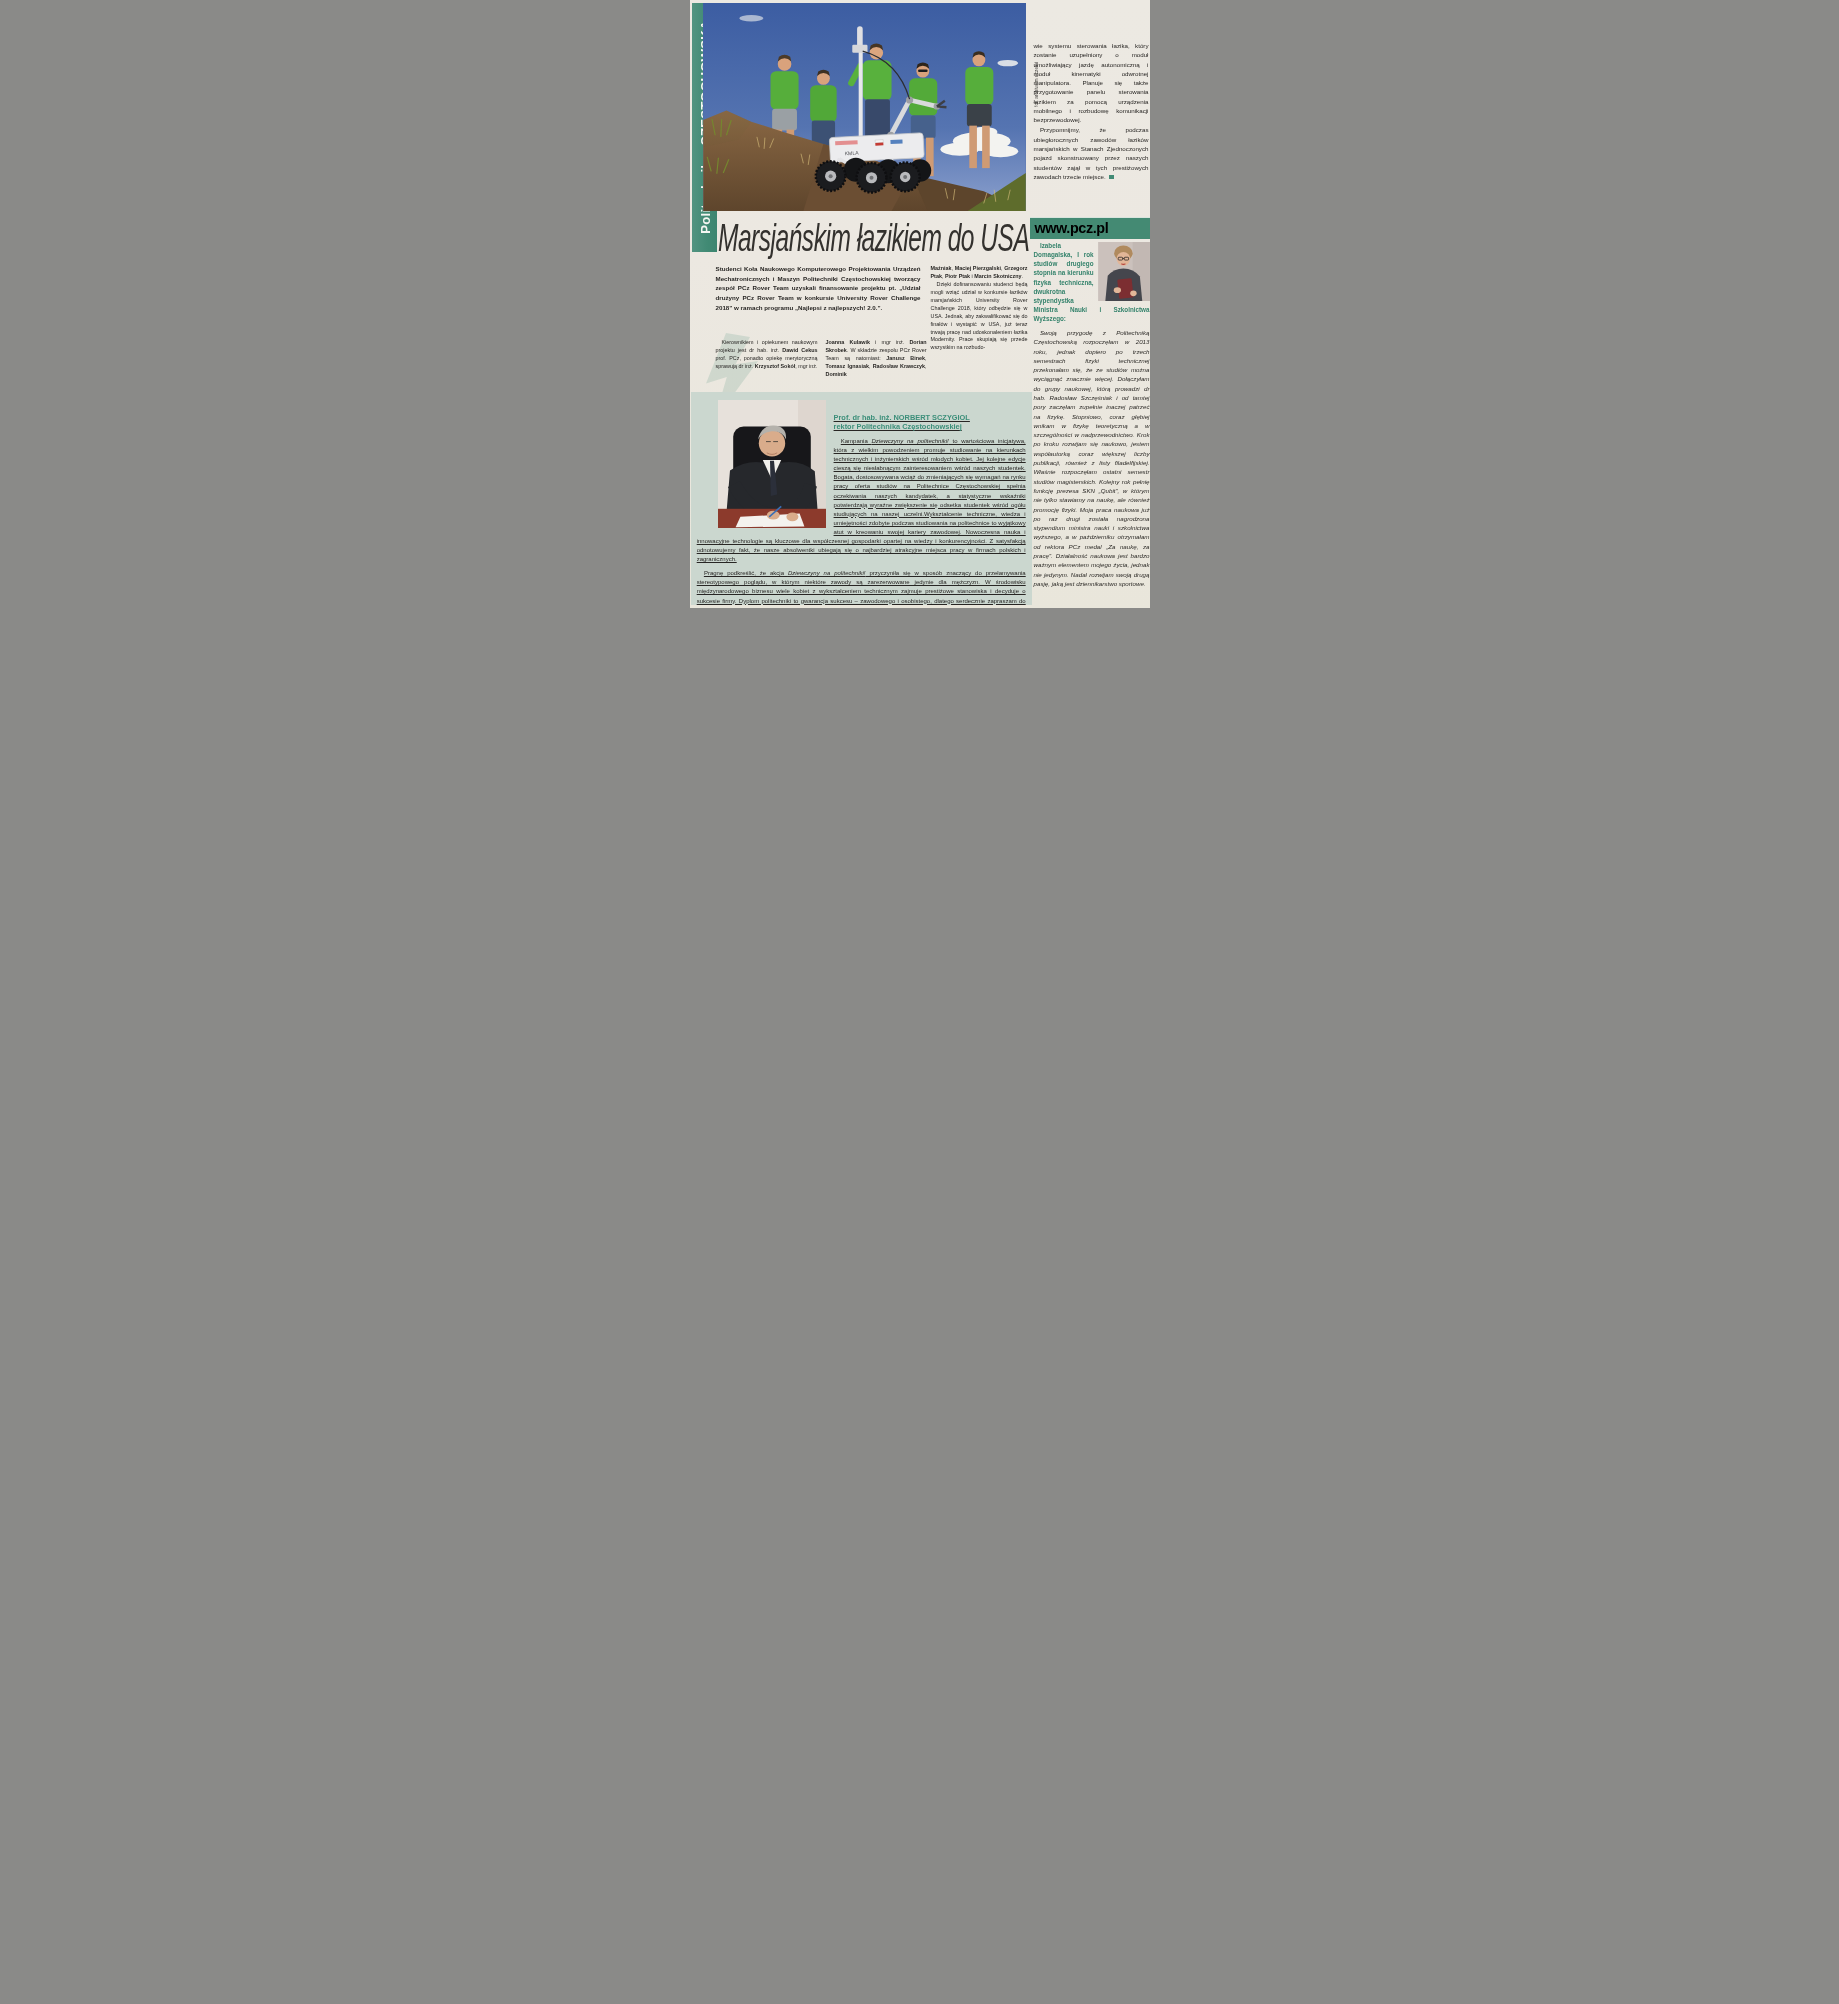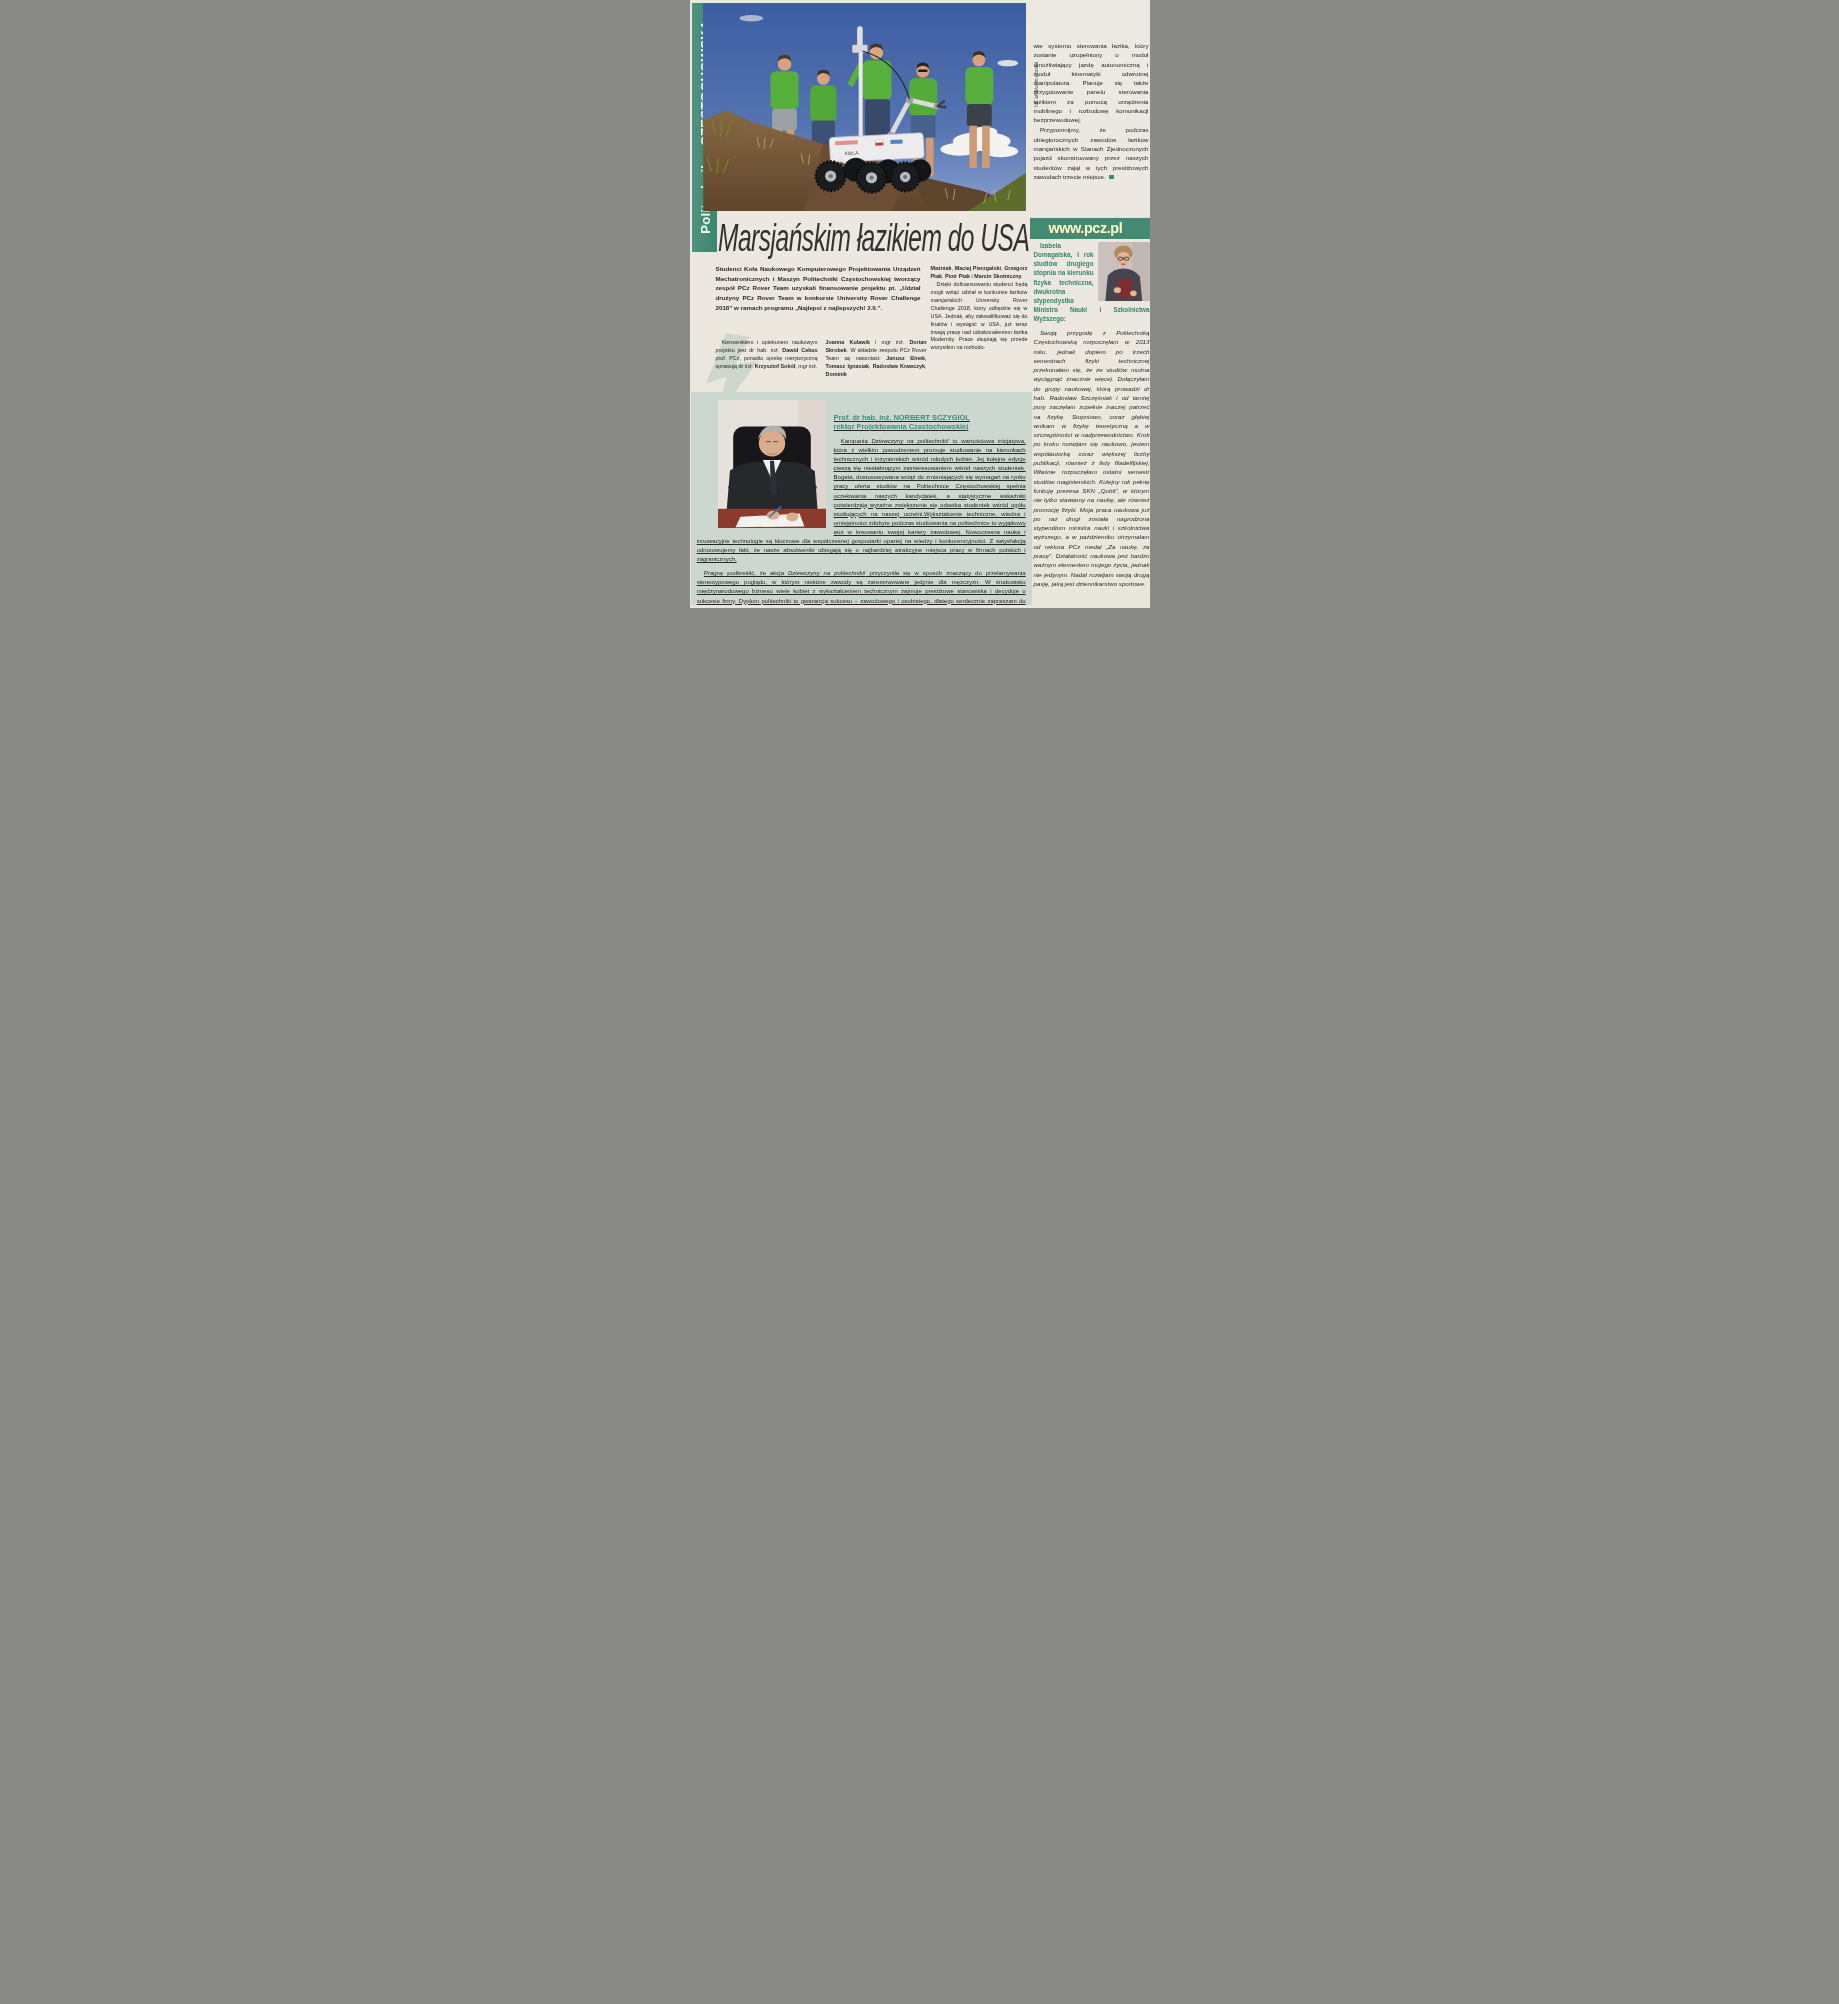--- a/index.html
+++ b/index.html
@@ -41,21 +41,21 @@
   .col1{position:absolute;left:26px;top:339px;width:102px;}
   .col1 p{text-indent:6px;}
   .col2{position:absolute;left:136px;top:339px;width:101px;}
   .col3{position:absolute;left:241px;top:265px;width:97px;}
   .col3 .p2{text-indent:6px;}
   .watermark{position:absolute;left:12px;top:333px;opacity:.16;}
 
   
   .pcz-banner{position:absolute;left:340px;top:217px;width:120px;height:21px;background:#448a73;
               border-top:0.8px solid #d8e4dd;}
-  .pcz-banner span{display:inline-block;padding-left:19px;font-size:14.4px;font-weight:bold;color:#fef9c3;line-height:20px;letter-spacing:-0.4px;}
+  .pcz-banner span{display:inline-block;padding-left:5px;font-size:14.4px;font-weight:bold;color:#000000;line-height:20px;letter-spacing:-0.4px;}
 
   
   .iz{position:absolute;left:344px;top:241px;width:116px;}
   .iz-photo{float:right;width:52px;height:59px;margin:0.8px 0 3.2px 4px;}
   .iz-head{font-size:6.3px;font-weight:bold;color:#35836c;line-height:1.45;text-indent:6.4px;text-align:justify;}
   .iz-quote{margin-top:4.8px;font-size:6.2px;font-style:italic;line-height:1.5;text-indent:6.4px;color:#2c2a27;}
 
   
   .greenbox{position:absolute;left:1.6px;top:392px;width:341px;height:213px;background:#cbd7cf;
             padding:4.8px 6.4px 4.8px 5.6px;box-sizing:border-box;font-size:6px;line-height:1.52;text-decoration:underline;}
@@ -276,20 +276,20 @@
         <path d="M232 212 Q220 256 186 284" stroke="#26282c" stroke-width="32" fill="none"></path>
         <rect x="0" y="272" width="270" height="48" fill="#8c3a2c"></rect>
         <path d="M56 292 L204 284 L216 316 L44 318 Z" fill="#f4f2ee"></path>
         <ellipse cx="138" cy="288" rx="16" ry="11" fill="#d9ac8b"></ellipse>
         <ellipse cx="186" cy="292" rx="15" ry="11" fill="#d9ac8b"></ellipse>
         <path d="M128 292 L158 266" stroke="#3b6fb5" stroke-width="4"></path>
       </svg>
     </div>
     <div class="rector-title">
       <span>Prof. dr hab. inż. NORBERT SCZYGIOL</span>
-      <span>rektor Projektowania Częstochowskiej</span>
+      <span>rektor Politechnika Częstochowskiej</span>
     </div>
     <p class="p just"><span>Kampania </span><span class="seg-i">Dziewczyny na politechniki!</span><span> to wartościowa inicjatywa, która z wielkim powodzeniem promuje studiowanie na kierunkach technicznych i inżynierskich wśród młodych kobiet. Jej kolejne edycje cieszą się niesłabnącym zainteresowaniem wśród naszych studentek. Bogata, dostosowywana wciąż do zmieniających się wymagań na rynku pracy oferta studiów na Politechnice Częstochowskiej spełnia oczekiwania naszych kandydatek, a statystyczne wskaźniki potwierdzają wyraźne zwiększenie się odsetka studentek wśród ogółu studiujących na naszej uczelni.Wykształcenie techniczne, wiedza i umiejętności zdobyte podczas studiowania na politechnice to wyjątkowy atut w kreowaniu swojej kariery zawodowej. Nowoczesna nauka i innowacyjne technologie są kluczowe dla współczesnej gospodarki opartej na wiedzy i konkurencyjności. Z satysfakcją odnotowujemy fakt, że nasze absolwentki ubiegają się o najbardziej atrakcyjne miejsca pracy w firmach polskich i zagranicznych.</span></p>
     <p class="p just"><span>Pragnę podkreślić, że akcja </span><span class="seg-i">Dziewczyny na politechniki!</span><span> przyczyniła się w sposób znaczący do przełamywania stereotypowego poglądu, w którym niektóre zawody są zarezerwowane jedynie dla mężczyzn. W środowisku międzynarodowego biznesu wiele kobiet z wykształceniem technicznym zajmuje prestiżowe stanowiska i decyduje o sukcesie firmy. Dyplom politechniki to gwarancja sukcesu – zawodowego i osobistego, dlatego serdecznie zapraszam do studiowania na Politechnice Częstochowskiej!</span></p>
   </div>
 
 </div>
 
 
 </body></html>

